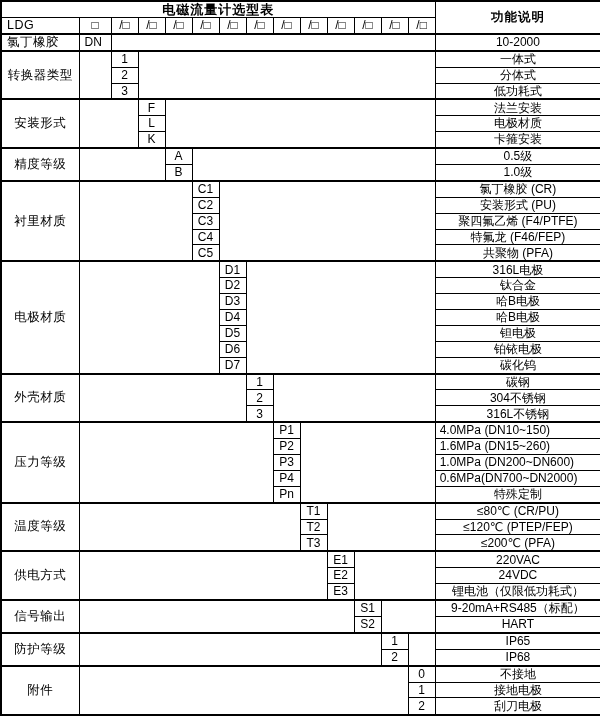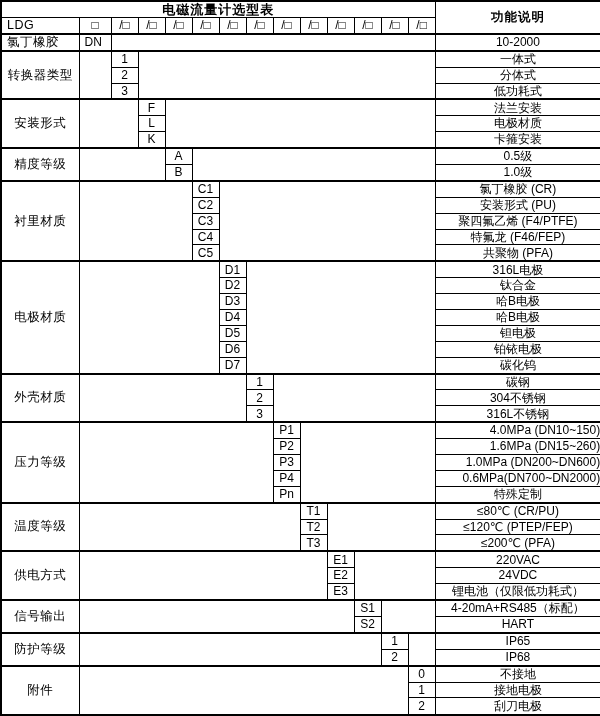--- a/index.html
+++ b/index.html
@@ -6,21 +6,21 @@
   body{font-family:"Liberation Sans","DejaVu Sans",sans-serif;color:#000;}
   .wrap{width:600px;height:716px;background:#fff;}
   table{border-collapse:collapse;width:600px;height:716px;table-layout:fixed;border:2px solid #000;}
   td{border:1px solid #000;font-size:12px;text-align:center;vertical-align:middle;
      padding:0;overflow:hidden;white-space:nowrap;height:14px;line-height:1.05;}
   td.title{font-weight:bold;font-size:13px;letter-spacing:1px;}
   td.deschdr{font-weight:bold;font-size:12.5px;letter-spacing:1px;margin-left:32px;}
   td.lbl{letter-spacing:0.5px;font-size:12.5px;}
   td.l{text-align:left;padding-left:5px;}
   td.desc{font-size:12px;}
-  td.desc.left{text-align:right;padding-left:4px;}
+  td.desc.left{text-align:left;padding-left:4px;}
   td.code{font-size:12px;}
   td.box{font-size:12px;}
   .grp td{border-top:2px solid #000;}
 </style>
 </head>
 <body>
 
 <div class="wrap">
 <table>
 <colgroup>
@@ -241,21 +241,21 @@
 <tr>
   <td class="code">E3</td>
   <td class="desc">锂电池（仅限低功耗式）</td>
 </tr>
 
 <tr class="grp">
   <td class="lbl" rowspan="2">信号输出</td>
   <td class="gap" rowspan="2" colspan="10"></td>
   <td class="code">S1</td>
   <td class="gap" rowspan="2" colspan="2"></td>
-  <td class="desc">4-20mA+RS485（标配）</td>
+  <td class="desc">9-20mA+RS485（标配）</td>
 </tr>
 <tr>
   <td class="code">S2</td>
   <td class="desc">HART</td>
 </tr>
 
 <tr class="grp">
   <td class="lbl" rowspan="2">防护等级</td>
   <td class="gap" rowspan="2" colspan="11"></td>
   <td class="code">1</td>

